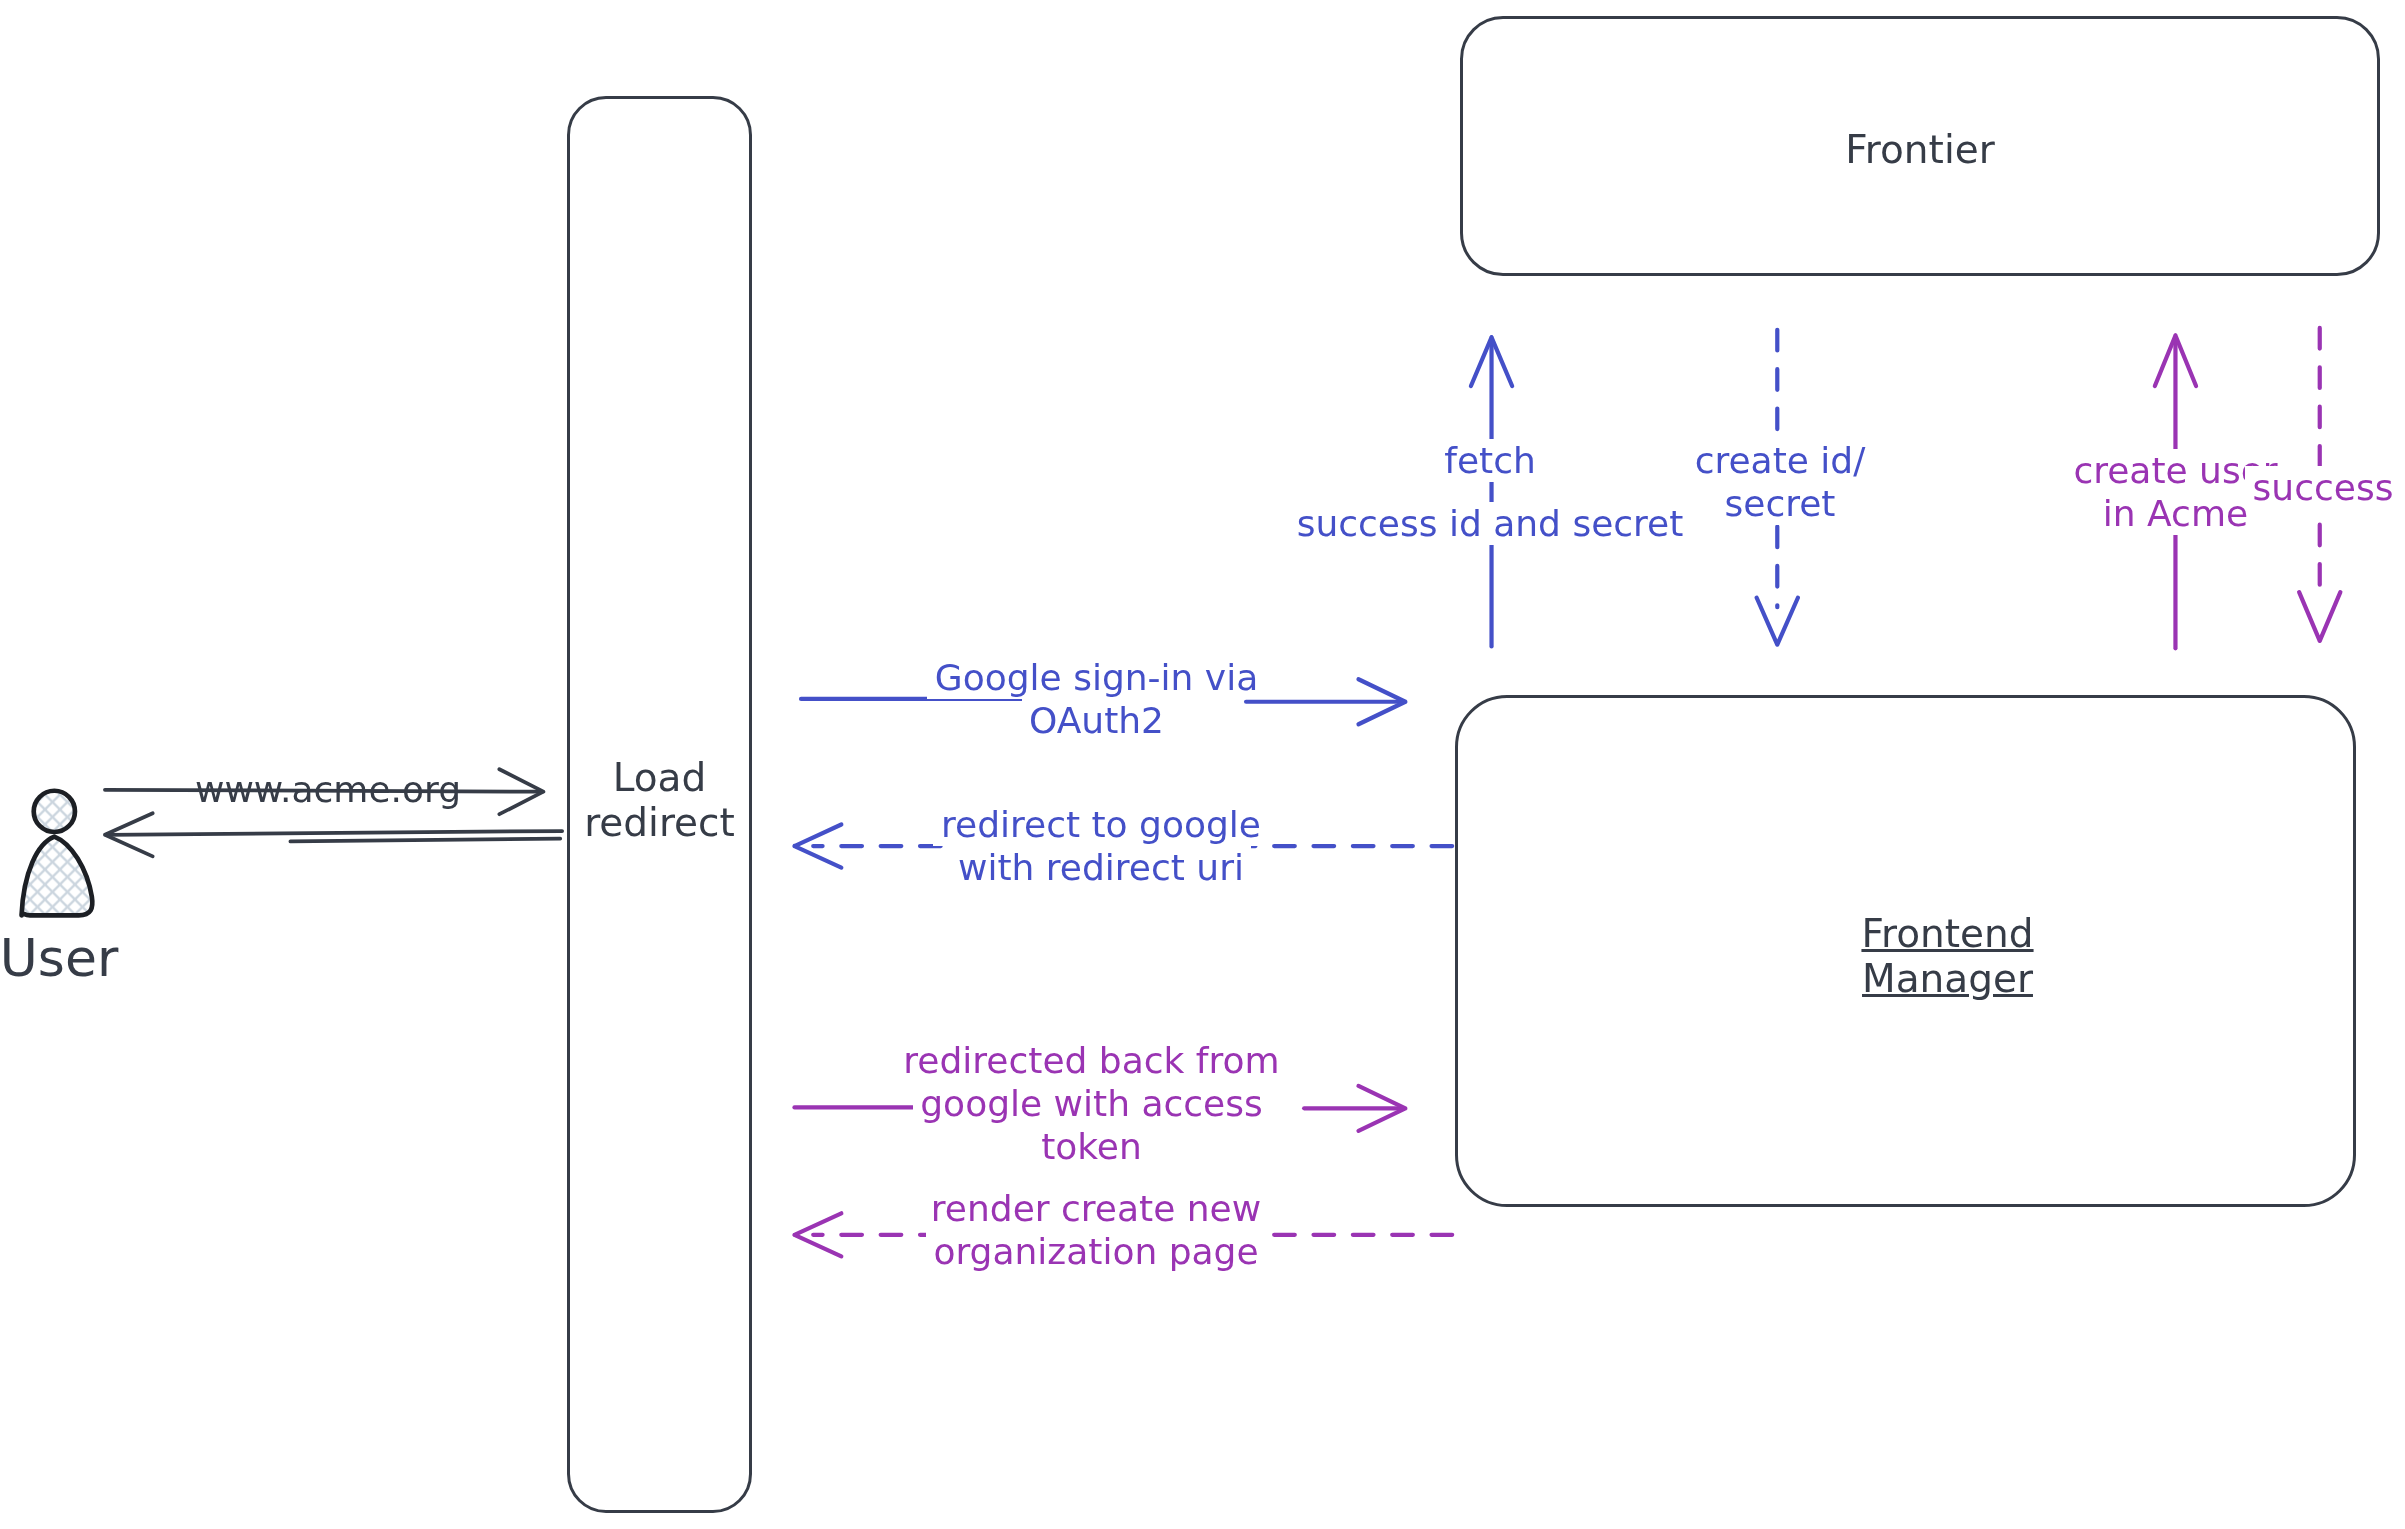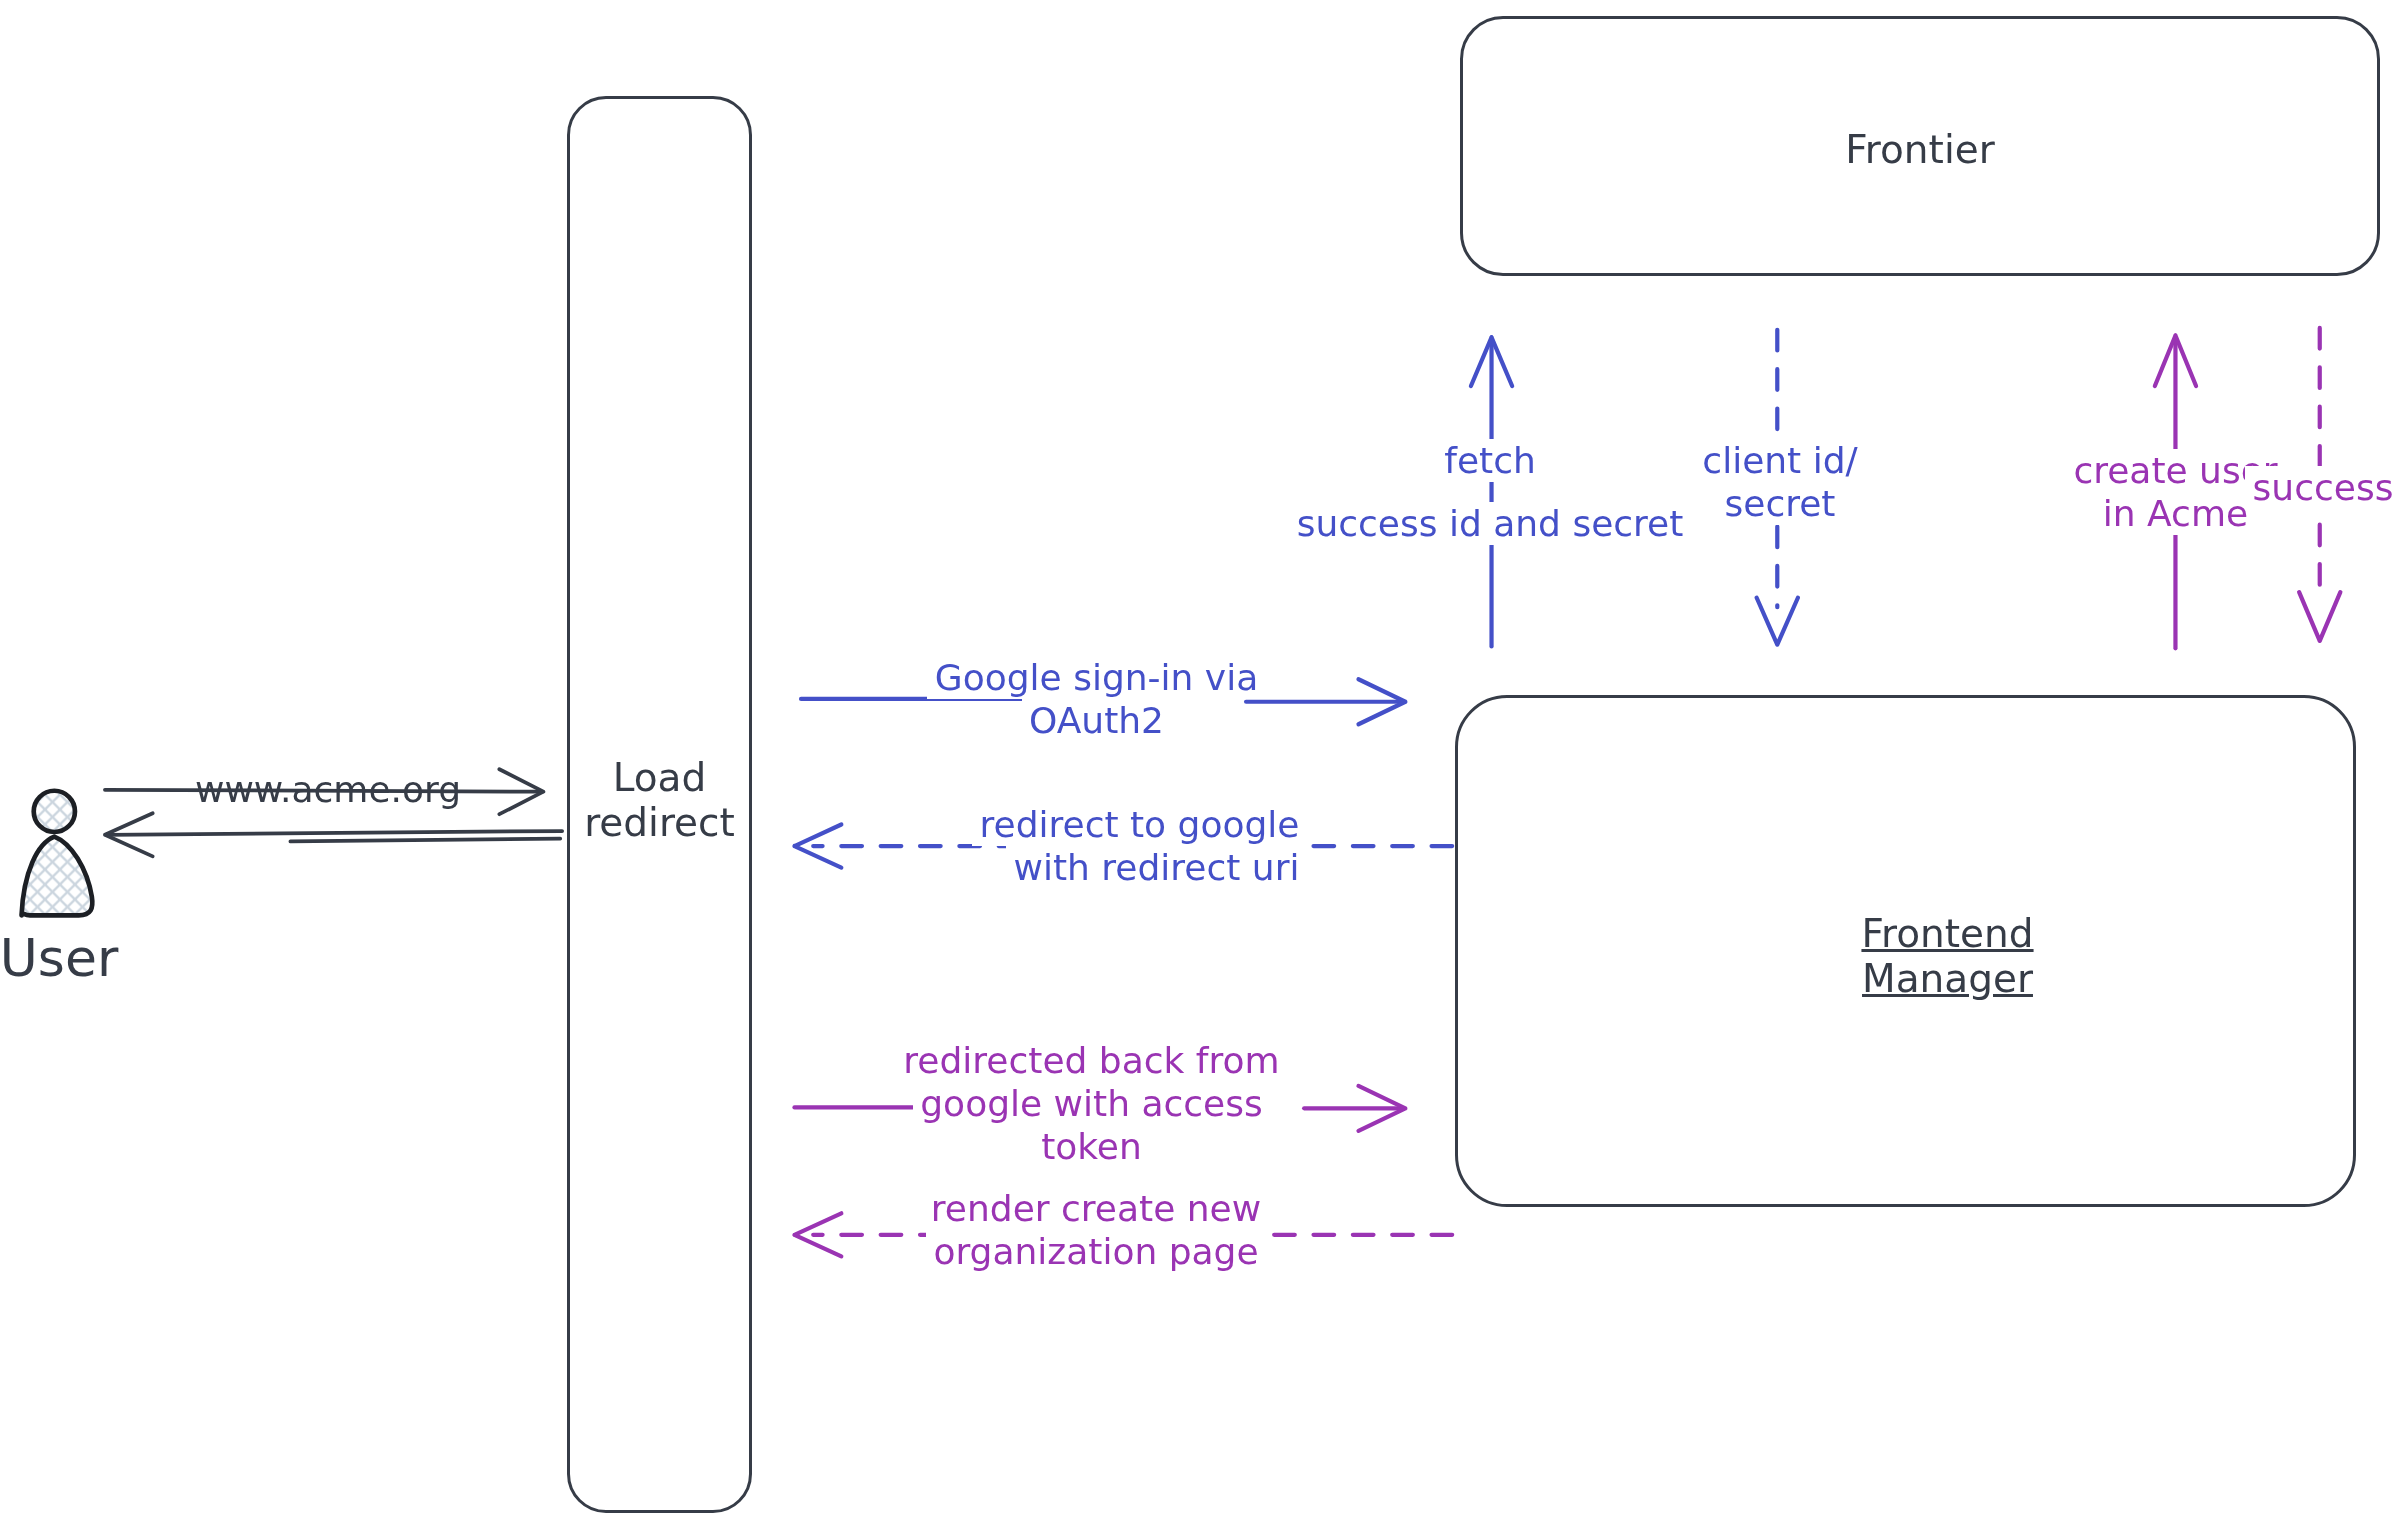--- a/index.html
+++ b/index.html
@@ -57,21 +57,21 @@
     white-space: nowrap;
   }
   .edge-label span { padding: 0 7.5px; }
   .edge-label.bg span { background: #ffffff; }
   .ink    { color: #363c47; }
   .blue   { color: #4450c8; }
   .purple { color: #9a34b3; }
 
   #label-www-acme        { left: 122px;  top: 768px;  width: 412px; text-align: center; }
   #label-google-signin   { left: 895px;  top: 656px;  width: 403px; }
-  #label-redirect-google { left: 895px;  top: 803px;  width: 412px; align-items: flex-end; }
+  #label-redirect-google { left: 895px;  top: 803px;  width: 412px; }
   #label-redirected-back { left: 876px;  top: 1039px; width: 431px; }
   #label-render-org      { left: 890px;  top: 1187px; width: 412px; }
   #label-fetch-client    { left: 1293px; top: 439px;  width: 394px; gap: 20px; }
   #label-client-secret   { left: 1675px; top: 439px;  width: 210px; }
   #label-create-user     { left: 2047px; top: 449px;  width: 257px; }
   #label-success         { left: 2247px; top: 466px;  width: 152px; }
   #label-user            { left: 7.5px;    top: 937px; width: 103px; font-size: 52px; }
 </style>
 </head>
 <body>
@@ -188,21 +188,21 @@
     <span>google with access</span>
     <span>token</span>
   </div>
 
   <div class="edge-label blue bg" id="label-fetch-client">
     <span>fetch</span>
     <span>success id and secret</span>
   </div>
 
   <div class="edge-label blue bg" id="label-client-secret">
-    <span>client id/</span>
+    <span>create id/</span>
     <span>secret</span>
   </div>
 
   <div class="edge-label purple bg" id="label-create-user">
     <span>create user</span>
     <span>in Acme</span>
   </div>
 
   <div class="edge-label purple bg" id="label-success">
     <span>success</span>

